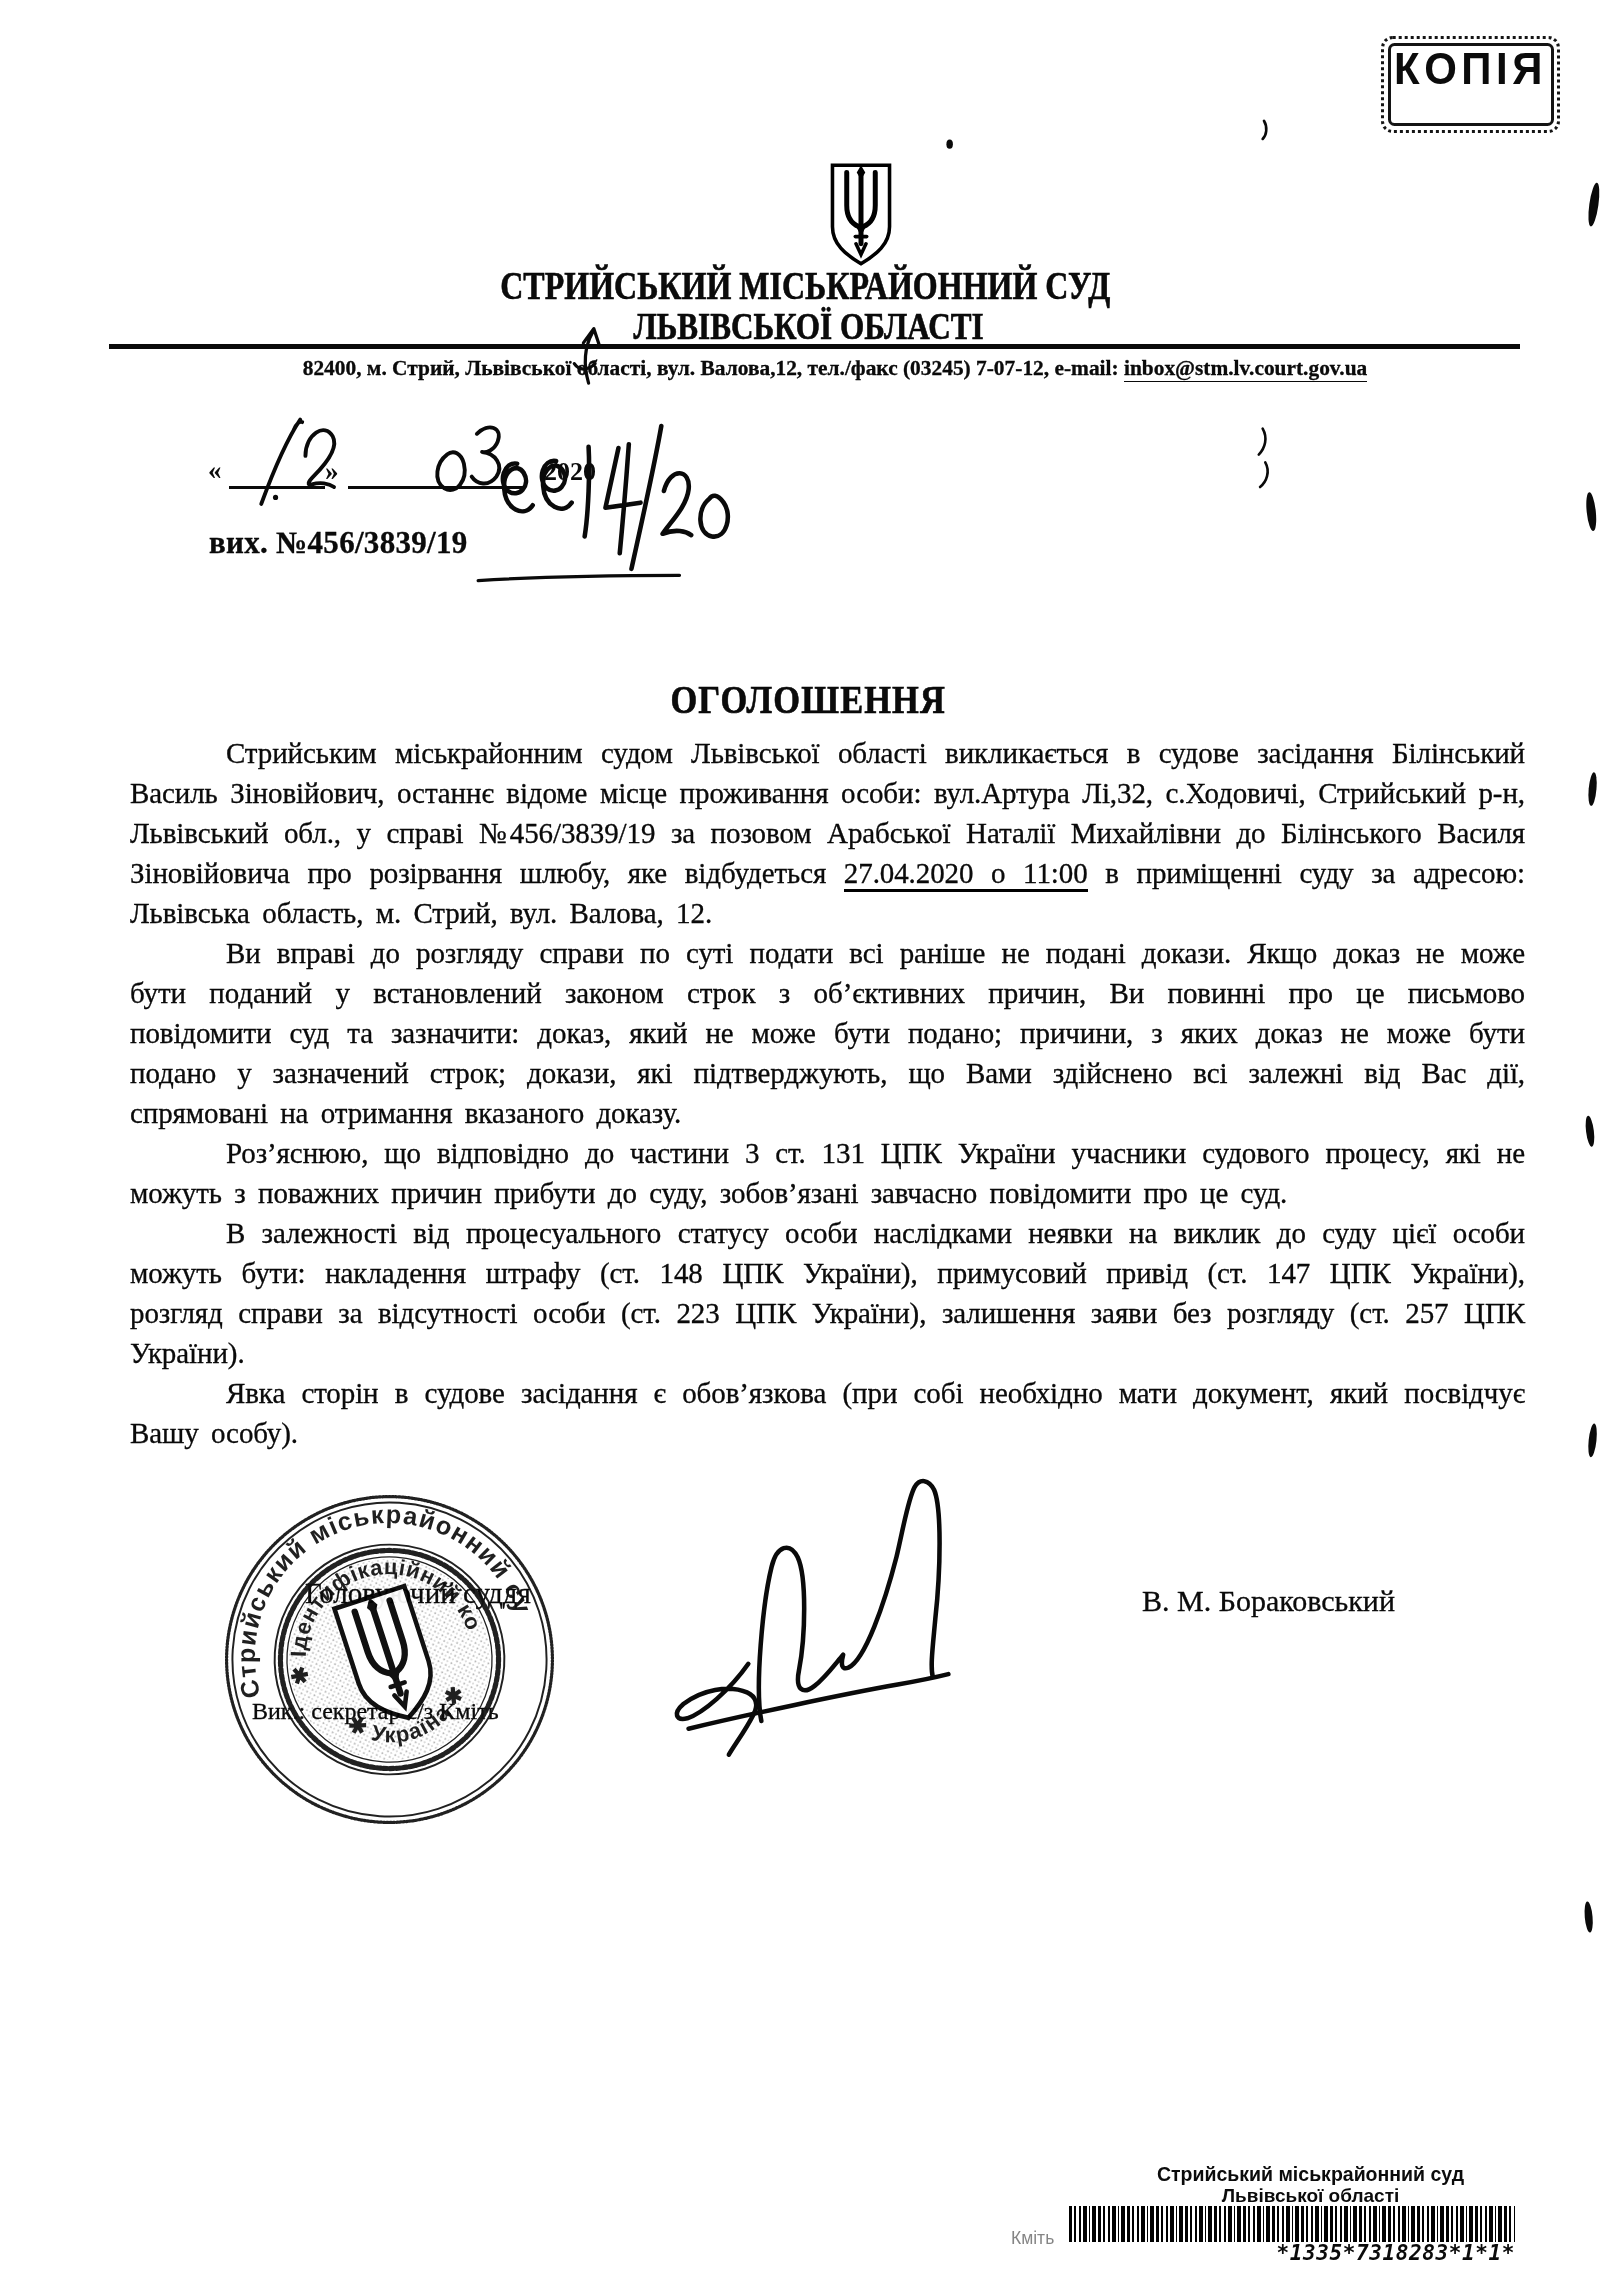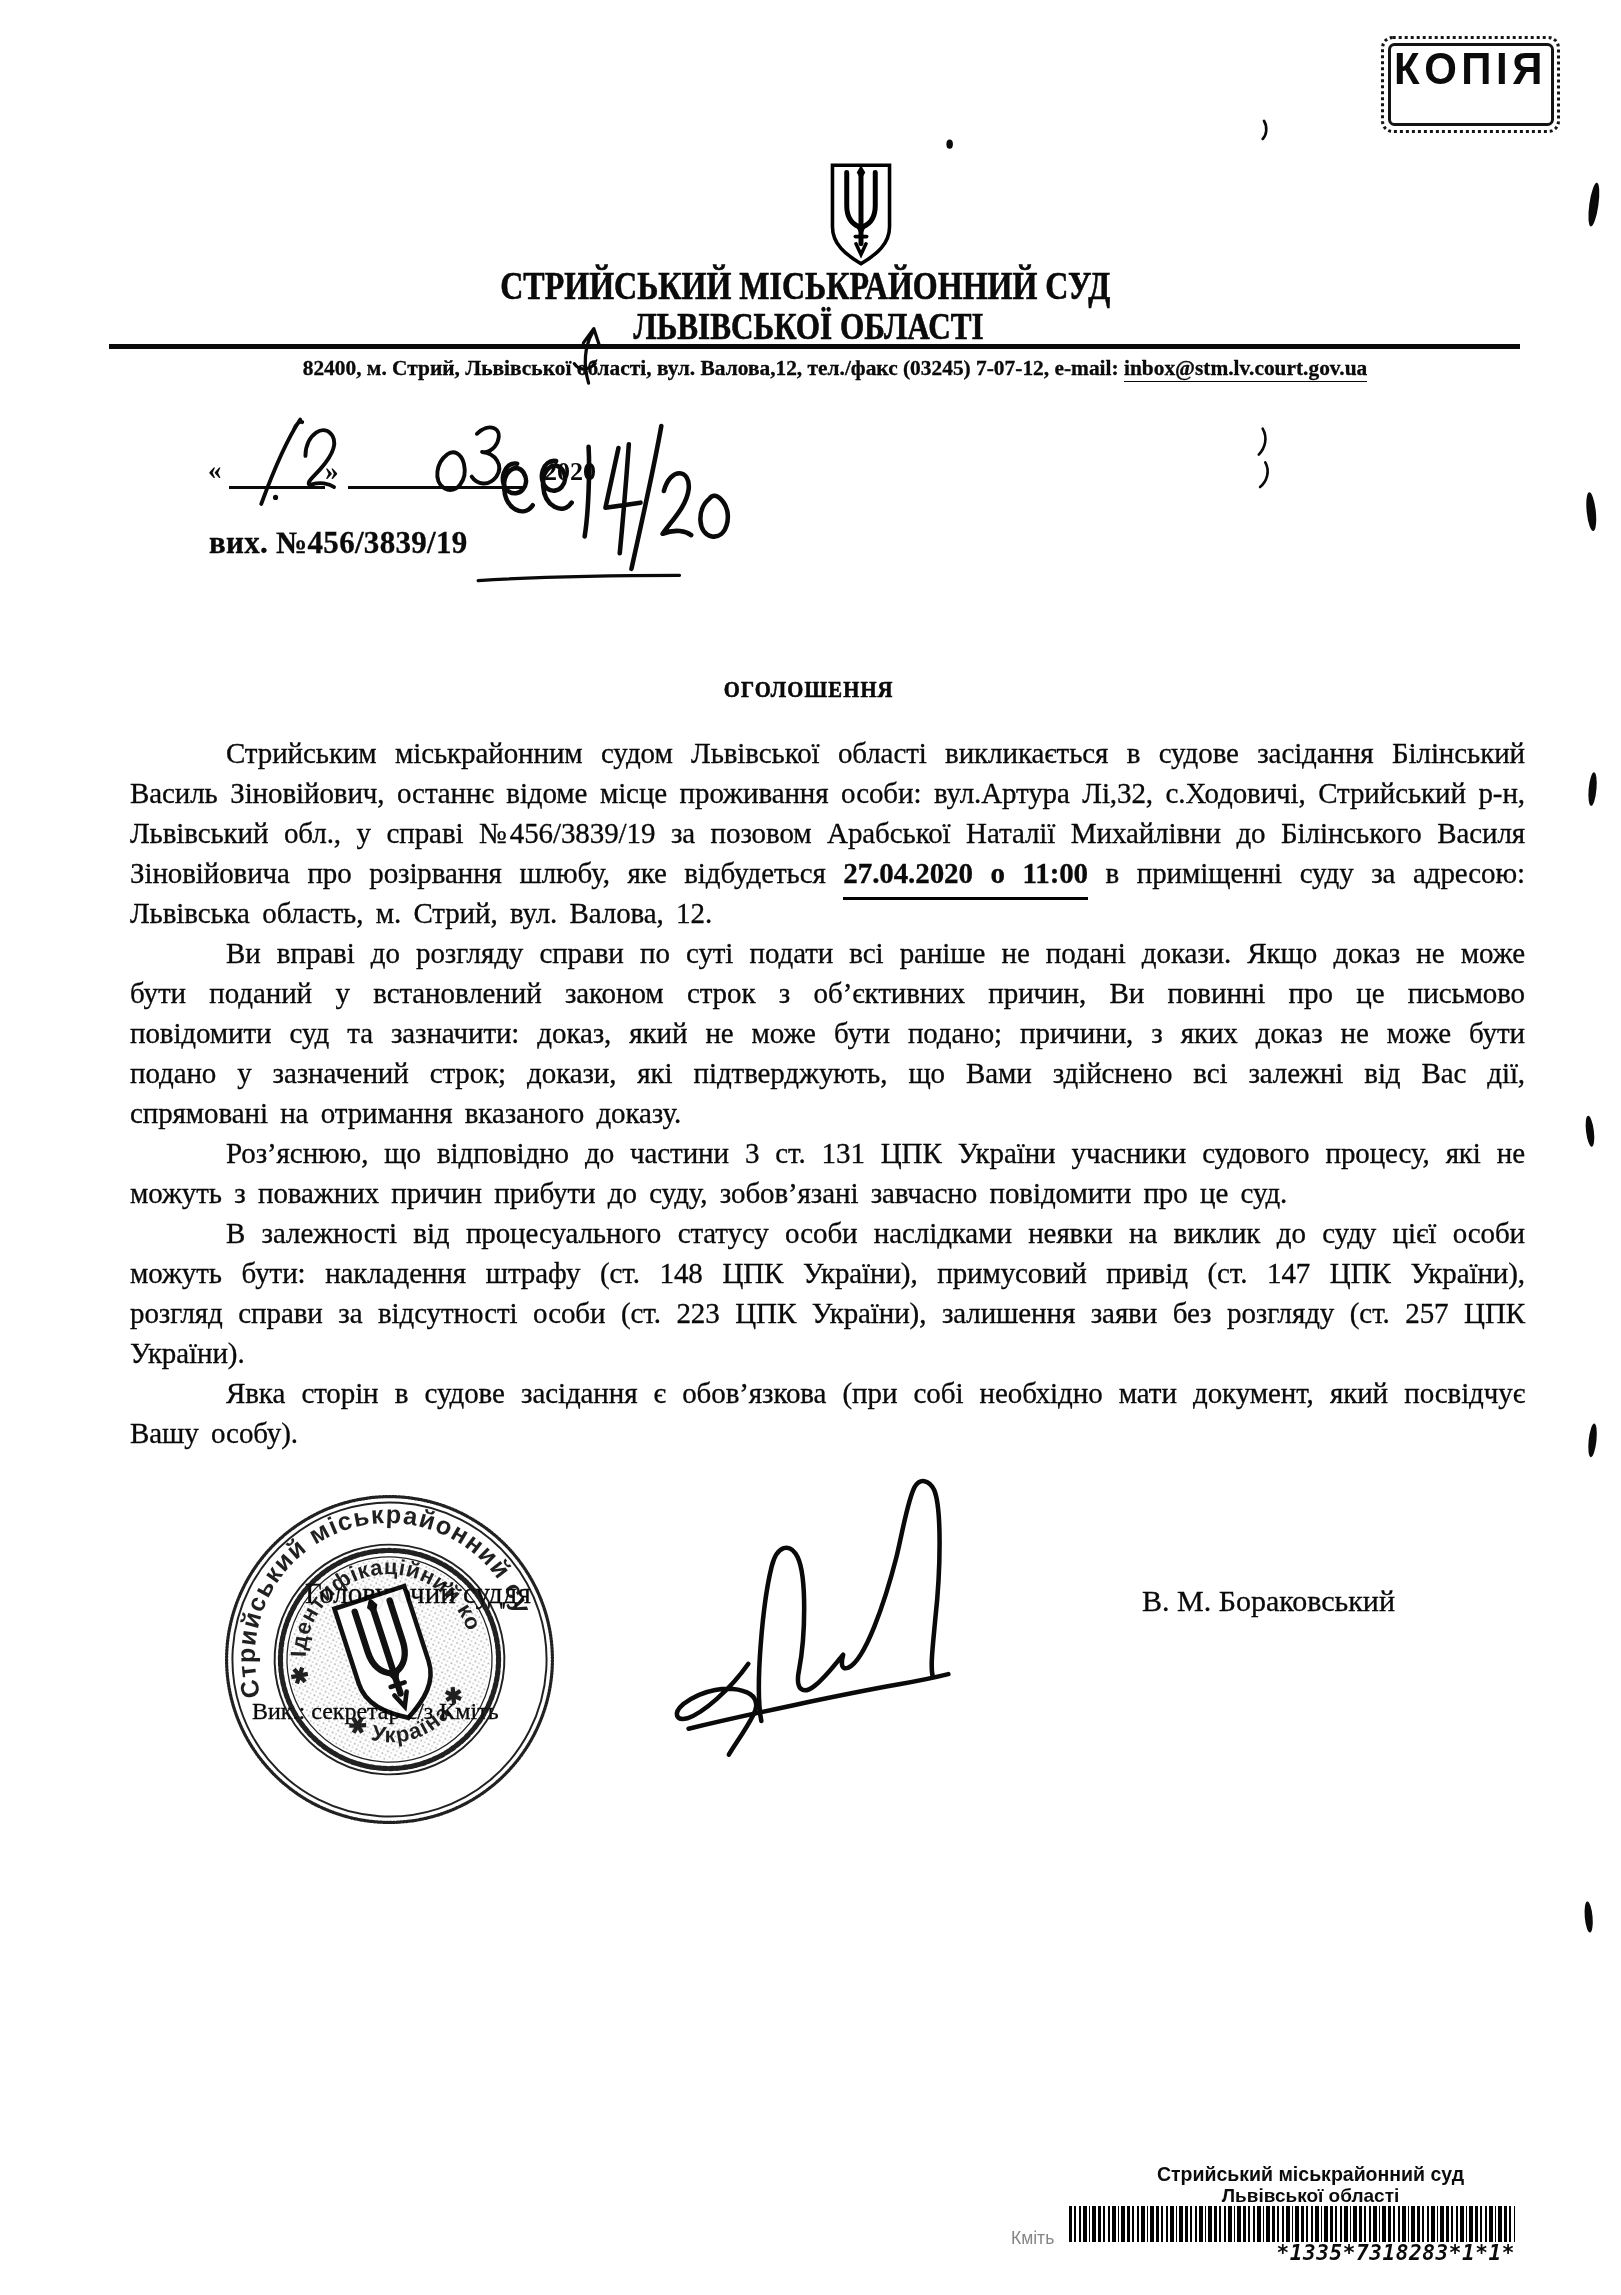--- a/index.html
+++ b/index.html
@@ -27,26 +27,26 @@
   .addr .email{border-bottom:1.9px solid #0a0a0a;padding-bottom:0.6px;margin-top:44px;}
   
   .q{font-size:27px;font-weight:bold;}
   .qo{left:208px;top:455px;}
   .qc{left:325px;top:456px;}
   .year{left:544px;top:457px;font-size:26px;font-weight:bold;}
   .dayline{left:229px;top:486px;width:96px;height:3.2px;background:#0a0a0a;}
   .monthline{left:348px;top:486px;width:175px;height:3.2px;background:#0a0a0a;}
   .vyh{left:209px;top:525px;font-size:31px;font-weight:bold;letter-spacing:0.3px;-webkit-text-stroke:0.3px #000;}
   
-  .doc-title{left:0;top:676px;width:1617px;text-align:center;font-weight:bold;font-size:24px;}
+  .doc-title{left:0;top:676px;width:1617px;text-align:center;font-weight:bold;font-size:40px;}
   .doc-title > span{display:inline-block;transform:scaleX(.86);-webkit-text-stroke:0.6px #000;letter-spacing:1.3px;}
   .body-text{left:130px;top:733px;width:1395px;font-size:29px;line-height:40px;text-align:justify;
     letter-spacing:-0.1px;word-spacing:5.2px;-webkit-text-stroke:0.3px #000;z-index:1;}
   .body-text p{margin:0;text-indent:96px;}
-  .bu{font-weight:bold;border-bottom:3.2px solid #000;padding-bottom:8px;}
+  .bu{font-weight:normal;border-bottom:3.2px solid #000;padding-bottom:0;}
   
   .judge-label{left:305px;top:1577px;font-size:29px;-webkit-text-stroke:0.3px #000;}
   .judge-name{left:1142px;top:1584px;font-size:30px;-webkit-text-stroke:0.3px #000;}
   .clerk{left:252px;top:1698px;font-size:24px;-webkit-text-stroke:0.3px #000;}
   .seal{left:224px;top:1494px;width:331px;height:331px;z-index:4;opacity:.93;}
   .ink{left:0;top:0;width:1622px;height:2295px;z-index:6;pointer-events:none;}
   
   .f-court1{left:1069px;top:2163px;width:483px;text-align:center;font-family:"Liberation Sans",sans-serif;
     font-weight:bold;font-size:19.5px;}
   .f-court2{left:1069px;top:2185px;width:483px;text-align:center;font-family:"Liberation Sans",sans-serif;

